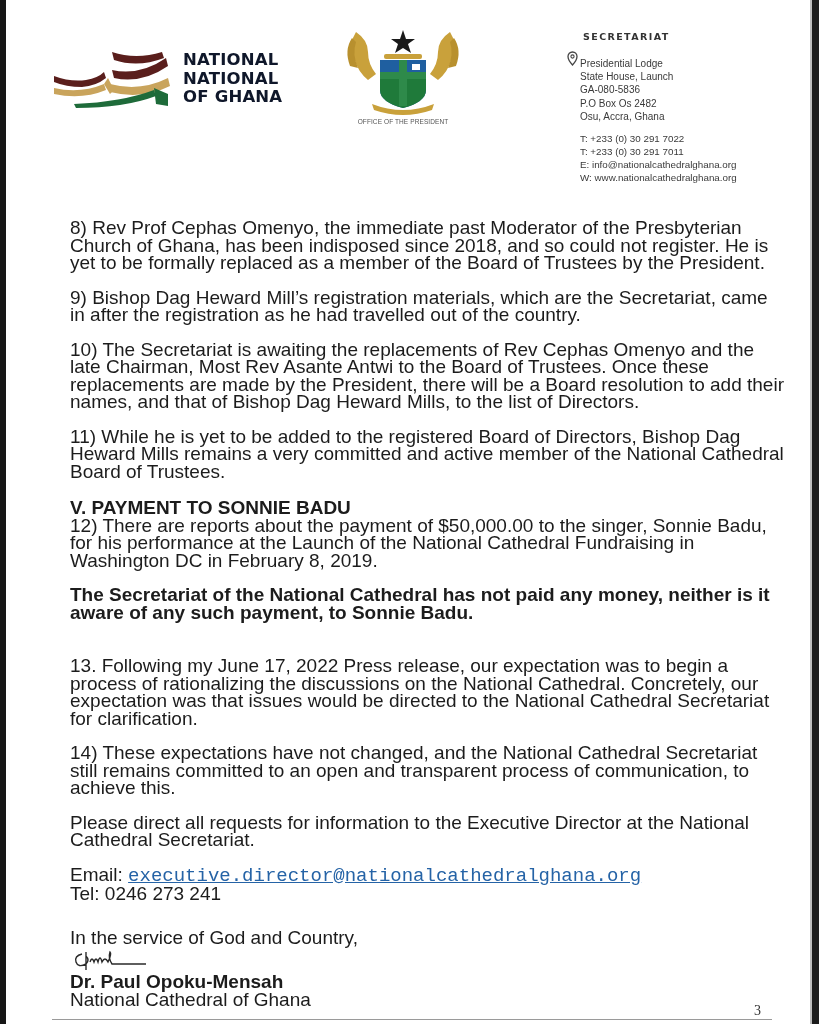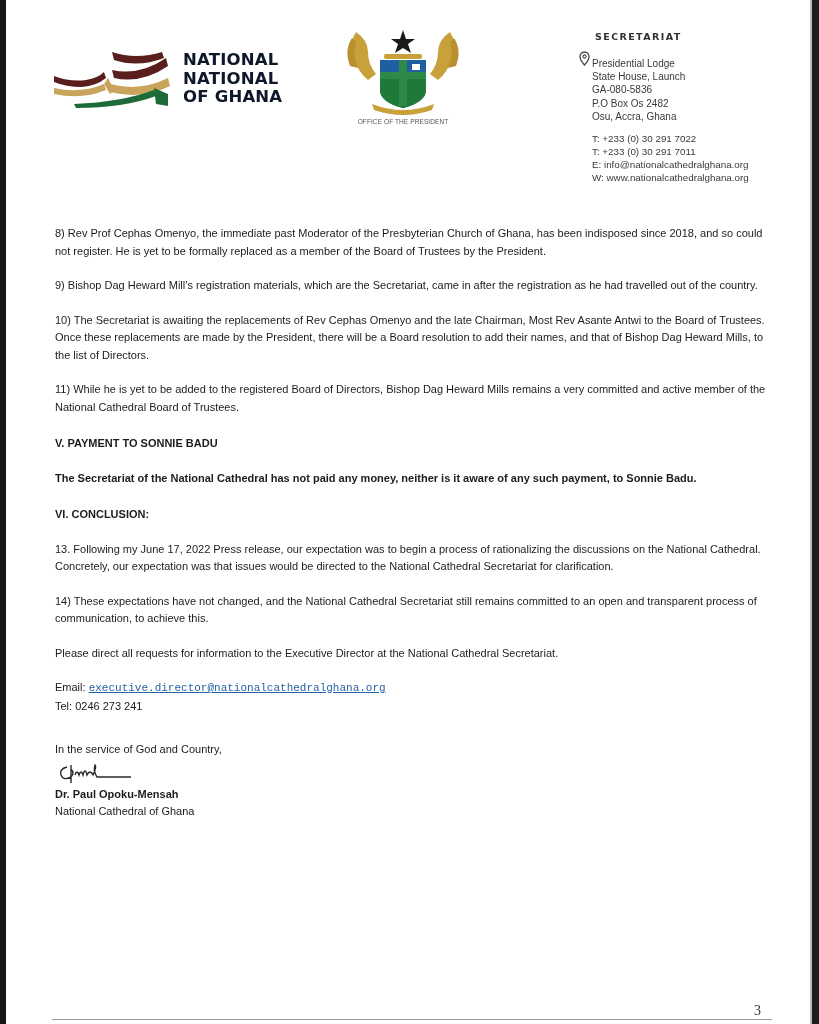--- a/index.html
+++ b/index.html
@@ -22,31 +22,31 @@
     font-size:16.5px; line-height:18.5px; color:#0f172a; letter-spacing:0.2px;
   }
   .logo-text div { white-space:nowrap; }
 
   .crest { position:absolute; left:338px; top:24px; width:130px; height:110px; }
   .crest-caption {
     position:absolute; left:0; top:94px; width:130px; text-align:center;
     font-size:6.5px; color:#555; letter-spacing:0.1px;
   }
 
-  .secretariat { position:absolute; left:592px; top:31px; font-size:10px; }
+  .secretariat { position:absolute; left:580px; top:31px; font-size:10px; }
   .sec-title {
     font-family:"DejaVu Sans", sans-serif; font-weight:bold; letter-spacing:1.4px;
     font-size:9.5px; color:#333; margin-left:3px;
   }
   .pin { position:absolute; left:-13px; top:20px; }
   .sec-lines { margin-top:15px; font-size:10px; line-height:13.2px; color:#3a3a3a; }
   .sec-contacts { margin-top:9px; font-size:9.8px; line-height:13px; color:#3a3a3a; }
 
   
-  .doc { position:absolute; left:55px; top:219px; width:715px; font-size:11px; line-height:17.5px; color:#1c1c1c;margin-top:6px; }
+  .doc { position:absolute; left:70px; top:219px; width:715px; font-size:19px; line-height:17.5px; color:#1c1c1c; }
   .para { margin:0; }
   .gap { height:17px; }
   .bold { font-weight:bold; }
   .email-link { color:#2563a6; text-decoration:underline;font-family:Liberation Mono, monospace; }
 
   .signature { display:block; margin:2px 0 1px 2px; }
   .footer-rule { position:absolute; left:52px; top:1019px; width:720px; height:1px; background:#9a9a9a; }
   .page-num { position:absolute; left:754px; top:1003px; font-family:"Liberation Serif", serif; font-size:14px; color:#333; }
 </style>
 </head>
@@ -123,24 +123,24 @@
 <div class="doc">
   <p class="para">8) Rev Prof Cephas Omenyo, the immediate past Moderator of the Presbyterian Church of Ghana, has been indisposed since 2018, and so could not register. He is yet to be formally replaced as a member of the Board of Trustees by the President.</p>
   <div class="gap"></div>
   <p class="para">9) Bishop Dag Heward Mill’s registration materials, which are the Secretariat, came in after the registration as he had travelled out of the country.</p>
   <div class="gap"></div>
   <p class="para">10) The Secretariat is awaiting the replacements of Rev Cephas Omenyo and the late Chairman, Most Rev Asante Antwi to the Board of Trustees. Once these replacements are made by the President, there will be a Board resolution  to add their names, and that of Bishop Dag Heward Mills, to the list of Directors.</p>
   <div class="gap"></div>
   <p class="para">11) While he is yet to be added to the registered Board of Directors, Bishop Dag Heward Mills remains a very committed and active member of the National Cathedral Board of Trustees.</p>
   <div class="gap" style="height:19px"></div>
   <p class="para bold">V. PAYMENT TO SONNIE BADU</p>
+  <p class="para">12) There are reports about the payment of $50,000.00 to the singer, Sonnie Badu, for his performance at the Launch of the National Cathedral Fundraising in Washington DC in February 8, 2019.</p>
   <div class="gap"></div>
   <p class="para bold">The Secretariat of the National Cathedral has not paid any money, neither is it aware of any such payment, to Sonnie Badu.</p>
   <div class="gap" style="height:19px"></div>
-  <p class="para bold">VI. CONCLUSION:</p>
   <div class="gap"></div>
   <p class="para">13. Following my June 17, 2022 Press release,  our expectation was to begin a process of rationalizing the discussions on the National Cathedral. Concretely, our expectation was that issues would be directed to the National Cathedral Secretariat for clarification.</p>
   <div class="gap"></div>
   <p class="para">14) These expectations have not changed, and the National Cathedral Secretariat still remains committed to an open and transparent process of communication, to achieve this.</p>
   <div class="gap"></div>
   <p class="para">Please direct all requests for information to the Executive Director at the  National Cathedral Secretariat.</p>
   <div class="gap"></div>
   <p class="para"><span>Email: </span><a class="email-link">executive.director@nationalcathedralghana.org</a></p>
   <p class="para">Tel: 0246 273 241</p>
   <div class="gap" style="height:26px"></div>

